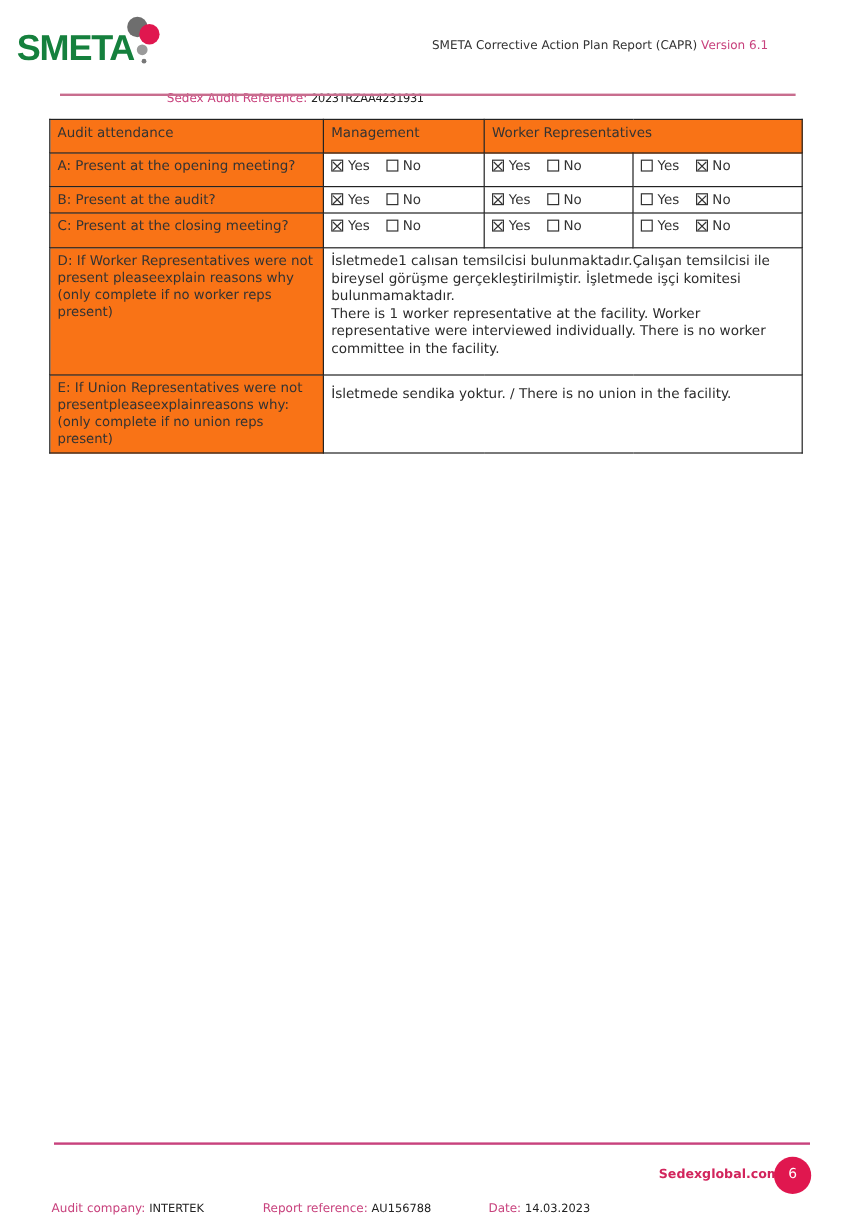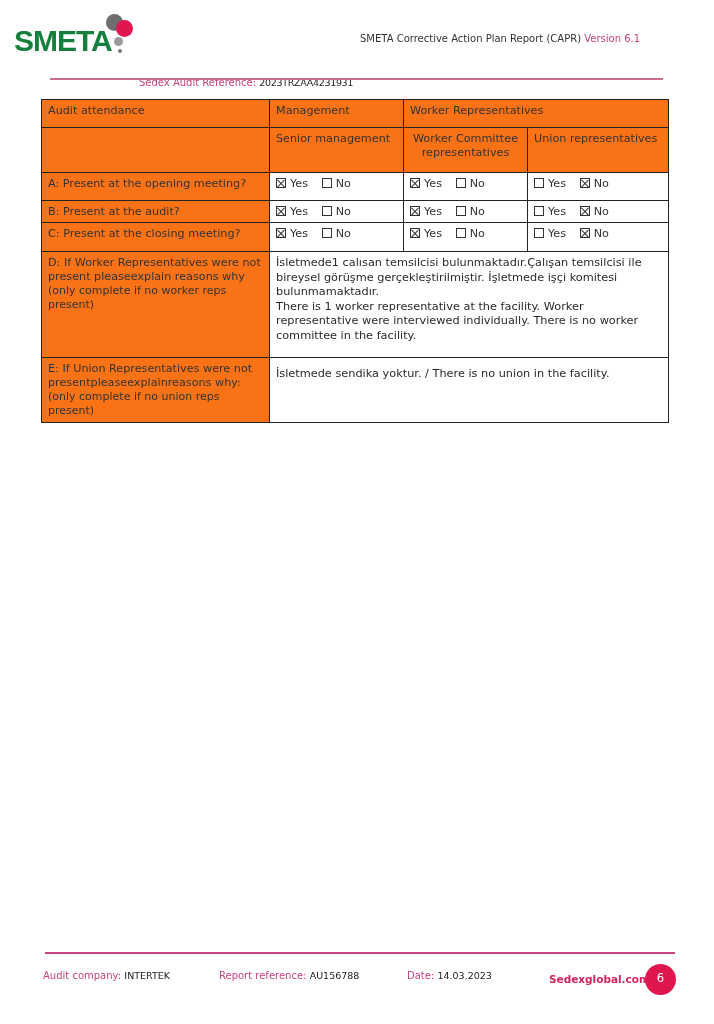--- a/index.html
+++ b/index.html
@@ -25,21 +25,21 @@
   .cb { display:inline-block; width:10px; height:10px; border:1px solid #333; vertical-align:-1px;
         position:relative; margin-right:4px; box-sizing:border-box; background:#fff; }
   .cb.checked::before, .cb.checked::after { content:""; position:absolute; left:-1px; top:4px; width:10px; height:1px; background:#333; }
   .cb.checked::before { transform:rotate(45deg); }
   .cb.checked::after { transform:rotate(-45deg); }
   .opt { display:inline-block; margin-right:10px; }
   .small { font-size:11px; }
   .ans { font-size:11.3px; line-height:14.6px; color:#2a2a2a; }
   
   .ftr-line { left:45px; top:952px; width:630px; height:1.5px; background:#c8427d; }
-  .ftr { top:970px; font-size:10px; white-space:nowrap; }
+  .ftr { top:1002px; font-size:10px; white-space:nowrap; }
   .ftr .val { color:#222; font-size:9.5px; }
   .site { left:549px; top:973px; font-size:10.5px; font-weight:bold; color:#d2245c; }
   .pg { left:645px; top:964px; width:31px; height:31px; border-radius:50%; background:#e0174f; color:#fff;
         font-size:11.5px; text-align:center; line-height:29px; }
 </style>
 </head>
 <body>
 
 <div class="abs logo">
   <span class="logo-text">SMETA</span>
@@ -64,26 +64,20 @@
     <col style="width:228px">
       <col style="width:134px">
       <col style="width:124px">
       <col style="width:141px">
   </colgroup>
   <tbody>
       <tr style="height:28px">
     <td class="grey">Audit attendance</td>
     <td class="grey">Management</td>
     <td class="grey" colspan="2">Worker Representatives</td>
-  </tr>
-  <tr style="height:45px">
-    <td class="grey"></td>
-    <td class="grey" style="white-space:nowrap;overflow:visible;">Senior management</td>
-    <td class="grey" style="text-align:center;line-height:14px;">Worker Committee representatives</td>
-    <td class="grey">Union representatives</td>
   </tr>
 
   <tr style="height:28px">
     <td class="grey">A: Present at the opening meeting?</td>
     <td class="cb-cell">
       <span class="opt"><span class="cb checked"></span><span>Yes</span></span>
       <span class="opt"><span class="cb"></span><span>No</span></span>
     </td>
     <td class="cb-cell">
       <span class="opt"><span class="cb checked"></span><span>Yes</span></span>

